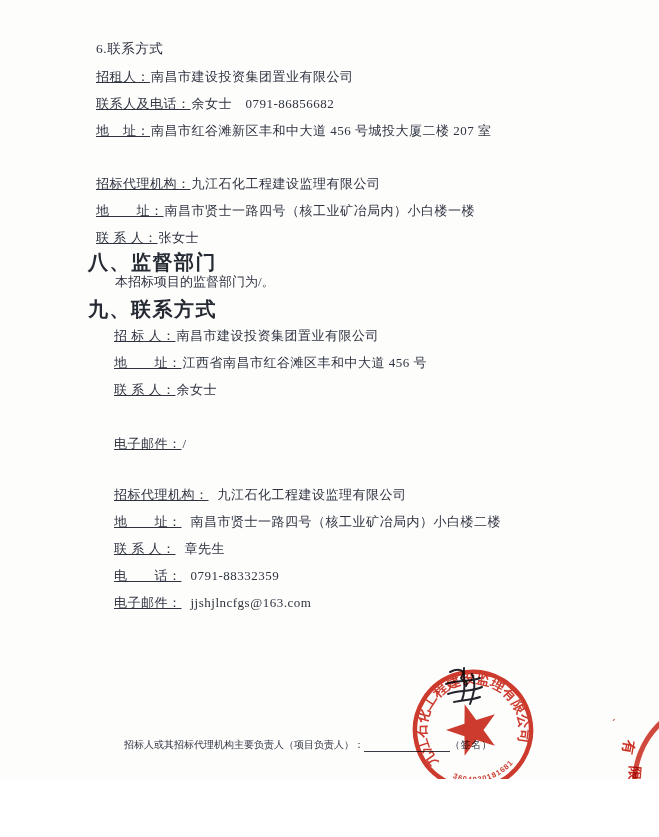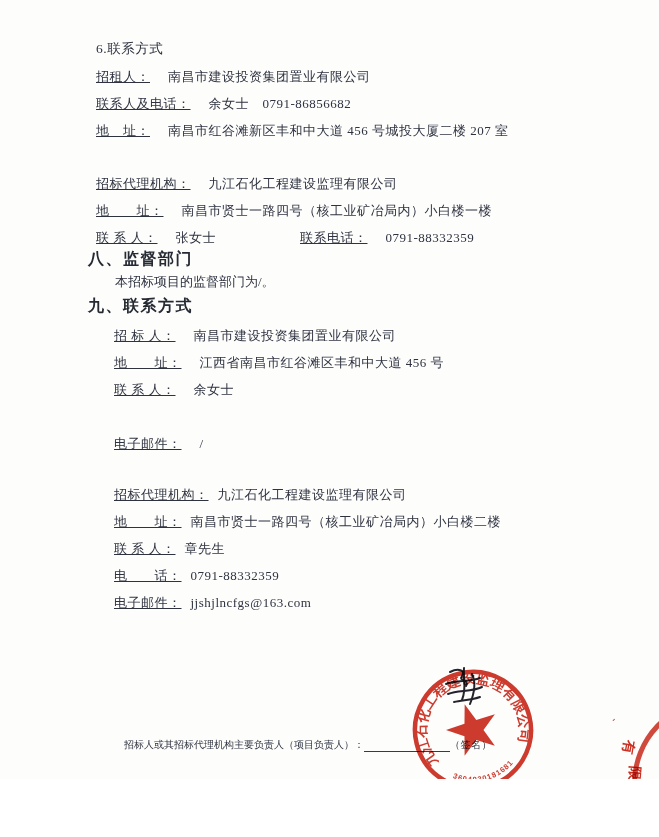--- a/index.html
+++ b/index.html
@@ -4,23 +4,23 @@
 <style>
   html,body{margin:0;padding:0;background:#ffffff;}
   .page{
     position:relative;width:659px;height:779px;overflow:hidden;
     background:#fdfdfc;
     font-family:"Liberation Serif","DejaVu Serif",serif;
     color:#2f3340;
   }
   .line{position:absolute;white-space:pre;font-size:13px;line-height:17px;}
   .line .lbl{letter-spacing:.5px;text-decoration:underline;}
-  .line .val{margin-left:18px;letter-spacing:.5px;}
+  .line .val{margin-left:1px;letter-spacing:.5px;}
   .wide-gap .val{margin-left:9px;}
-  .heading{position:absolute;white-space:pre;font-size:16px;font-weight:bold;
+  .heading{position:absolute;white-space:pre;font-size:20px;font-weight:bold;
            letter-spacing:1.5px;color:#262a33;}
   .sub-heading{position:absolute;white-space:pre;font-size:13.5px;letter-spacing:.5px;}
   .signoff{position:absolute;white-space:pre;font-size:10px;display:flex;align-items:flex-end;}
   .blank-line{display:inline-block;border-bottom:1.5px solid #3a3a42;height:14px;}
   .suffix{letter-spacing:.5px;margin-top:48px;}
   .seal-svg{position:absolute;left:405px;top:662px;width:136px;height:136px;
             transform:rotate(-14deg);mix-blend-mode:multiply;opacity:.95;}
   .sig-svg{position:absolute;left:436px;top:662px;width:62px;height:50px;
            mix-blend-mode:multiply;}
   .partial-seal-ring{
@@ -45,21 +45,20 @@
   <div class="line" style="left:96px;top:95px"><span class="lbl">联系人及电话：</span><span class="val">余女士　0791-86856682</span></div>
 
   <div class="line" style="left:96px;top:122px"><span class="lbl">地　址：</span><span class="val">南昌市红谷滩新区丰和中大道 456 号城投大厦二楼 207 室</span></div>
 
   <div class="line" style="left:96px;top:175px"><span class="lbl">招标代理机构：</span><span class="val">九江石化工程建设监理有限公司</span></div>
 
   <div class="line" style="left:96px;top:202px"><span class="lbl">地　　址：</span><span class="val">南昌市贤士一路四号（核工业矿冶局内）小白楼一楼</span></div>
 
   <div class="line" style="left:96px;top:229px"><span class="lbl">联 系 人：</span><span class="val">张女士</span></div>
 
-  <div class="line" style="left:300px;top:229px"><span class="lbl">联系电话：</span><span class="val">0791-88332359</span></div>
 
   <div class="heading" style="left:88px;top:249px">八、监督部门</div>
   <div class="line" style="left:115px;top:273px">本招标项目的监督部门为/。</div>
 
   <div class="heading" style="left:88px;top:296px">九、联系方式</div>
 
   <div class="line" style="left:114px;top:327px"><span class="lbl">招 标 人：</span><span class="val">南昌市建设投资集团置业有限公司</span></div>
 
   <div class="line" style="left:114px;top:354px"><span class="lbl">地　　址：</span><span class="val">江西省南昌市红谷滩区丰和中大道 456 号</span></div>
 

